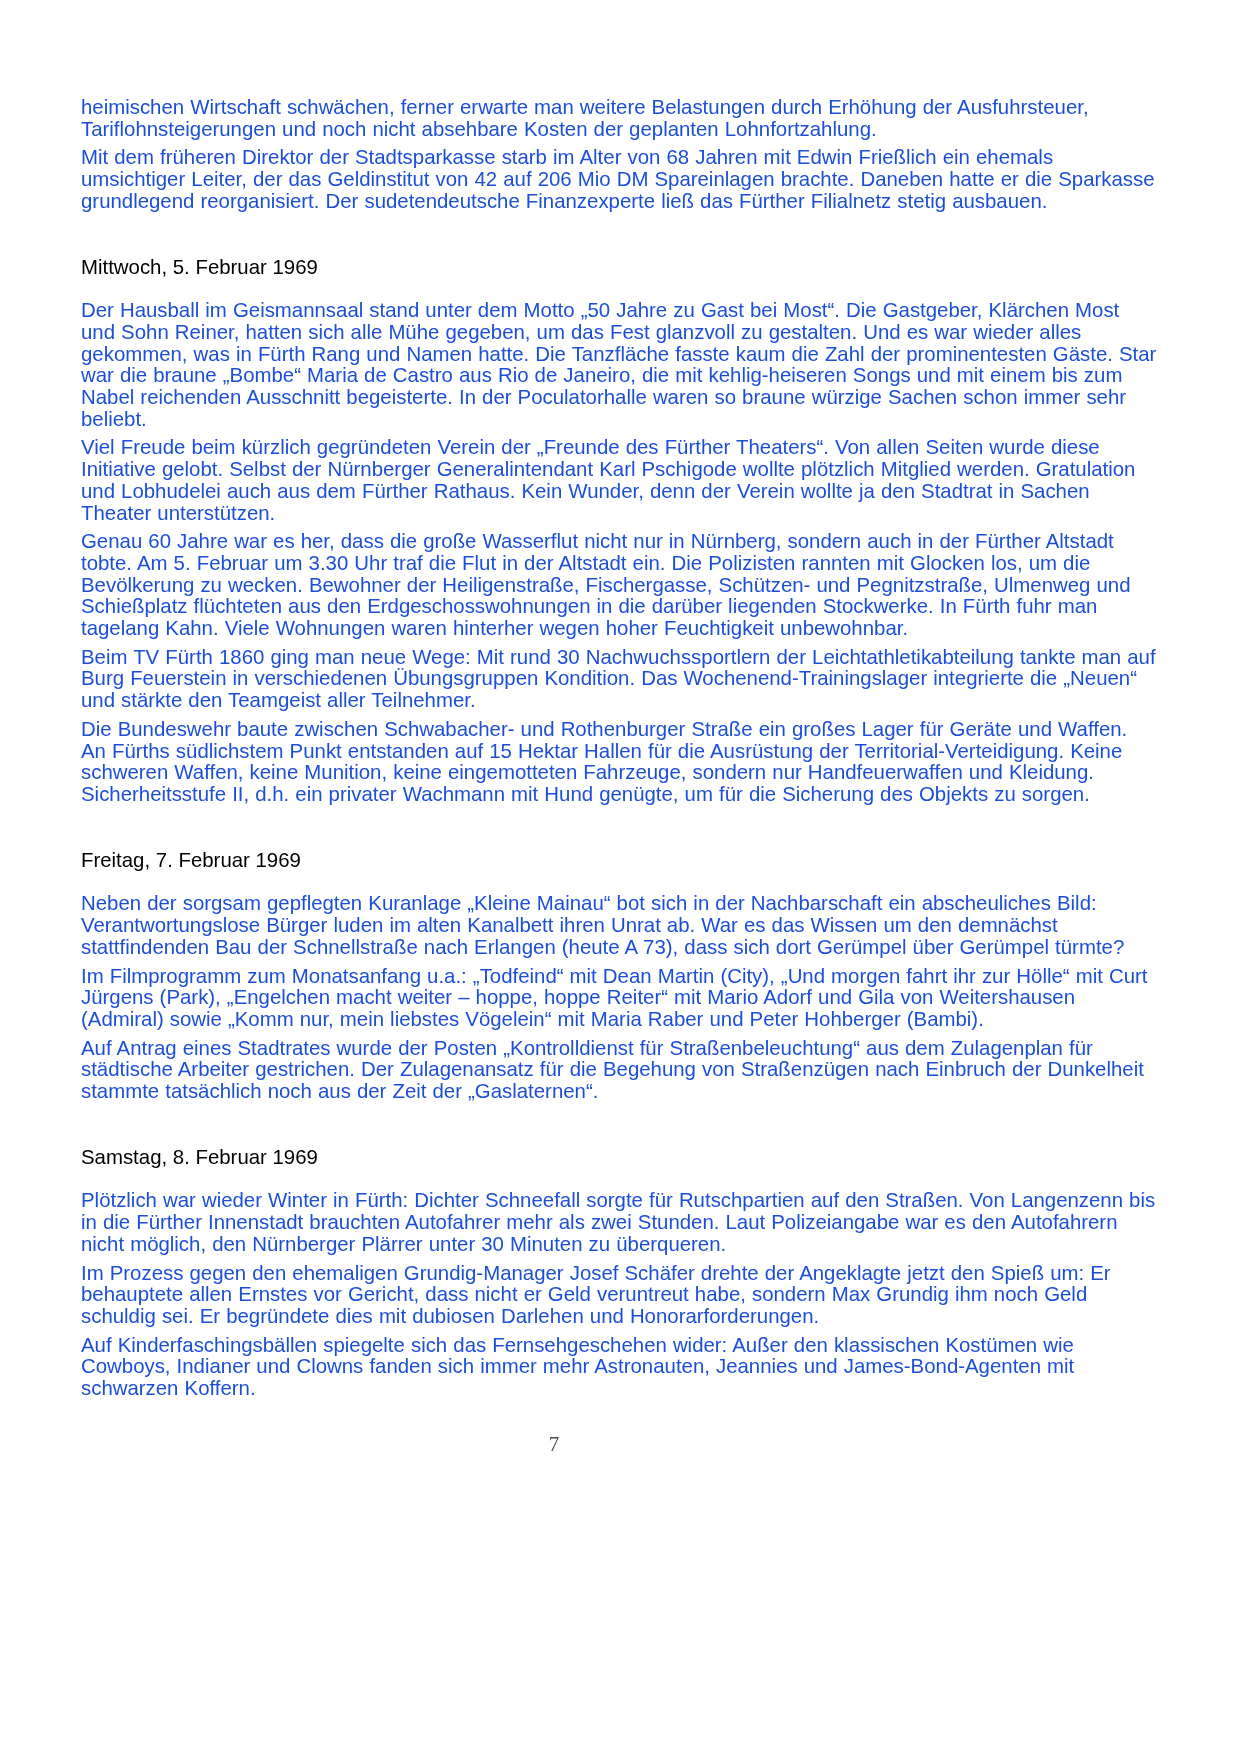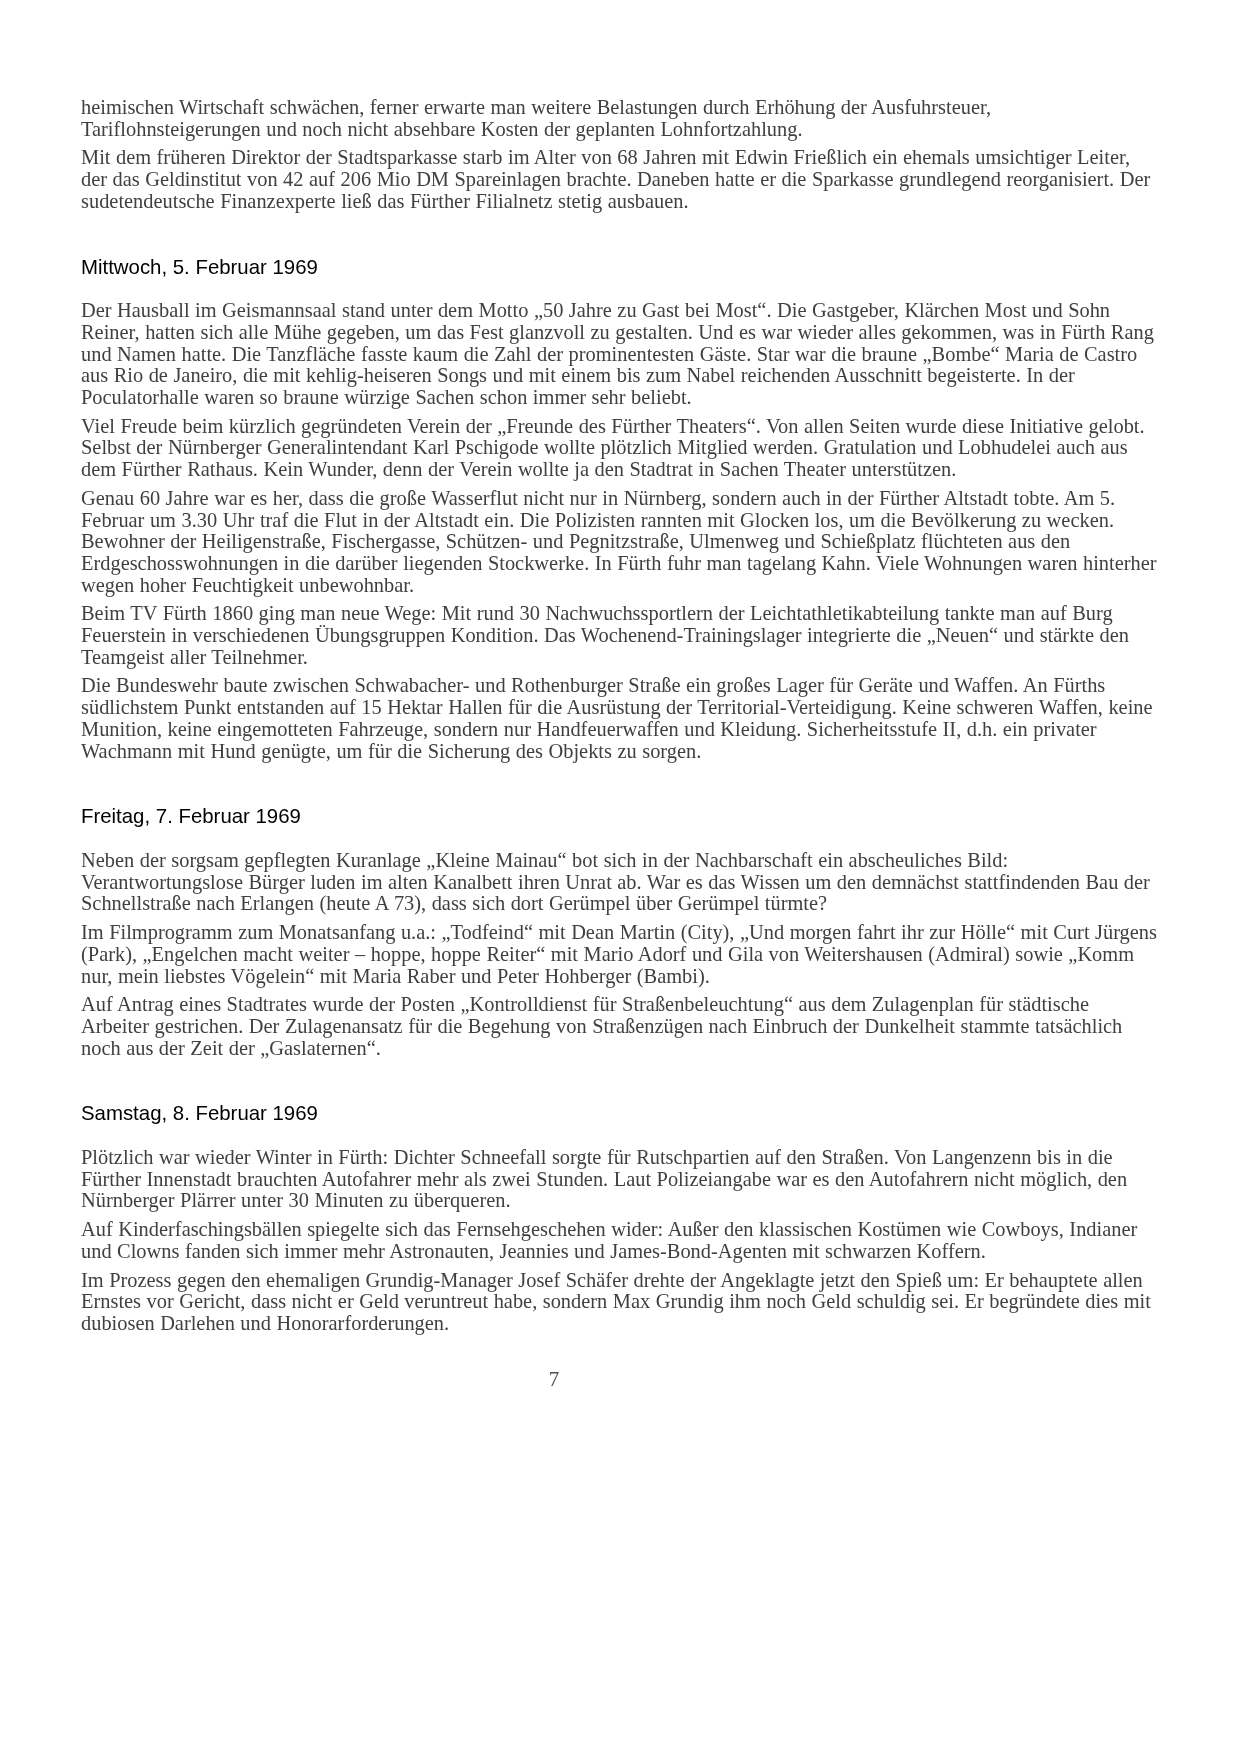--- a/index.html
+++ b/index.html
@@ -18,24 +18,24 @@
     width: 1239px;
     height: 1753px;
     padding: 97px 82px 0 81px;
     background: #ffffff;
   }
   #content {
     display: flex;
     flex-direction: column;
   }
   .para {
-    font-family: Liberation Serif, serif;
+    font-family: Liberation Sans, sans-serif;
     font-size: 20.4px;
     line-height: 21.7px;
-    color: #404040;
+    color: #1d4ed8;
     margin: 0 0 7px 0;
     text-align: left;
     word-spacing: 0.02em;
   }
   .heading {
     font-family: "Liberation Sans", "DejaVu Sans", sans-serif;
     font-size: 20.4px;
     line-height: 21.7px;
     font-weight: 400;
     color: #000000;
@@ -63,17 +63,17 @@
       <p class="para">Viel Freude beim kürzlich gegründeten Verein der „Freunde des Fürther Theaters“. Von allen Seiten wurde diese Initiative gelobt. Selbst der Nürnberger Generalintendant Karl Pschigode wollte plötzlich Mitglied werden. Gratulation und Lobhudelei auch aus dem Fürther Rathaus. Kein Wunder, denn der Verein wollte ja den Stadtrat in Sachen Theater unterstützen.</p>
       <p class="para">Genau 60 Jahre war es her, dass die große Wasserflut nicht nur in Nürnberg, sondern auch in der Fürther Altstadt tobte. Am 5. Februar um 3.30 Uhr traf die Flut in der Altstadt ein. Die Polizisten rannten mit Glocken los, um die Bevölkerung zu wecken. Bewohner der Heiligenstraße, Fischergasse, Schützen- und Pegnitzstraße, Ulmenweg und Schießplatz flüchteten aus den Erdgeschosswohnungen in die darüber liegenden Stockwerke. In Fürth fuhr man tagelang Kahn. Viele Wohnungen waren hinterher wegen hoher Feuchtigkeit unbewohnbar.</p>
       <p class="para">Beim TV Fürth 1860 ging man neue Wege: Mit rund 30 Nachwuchssportlern der Leichtathletikabteilung tankte man auf Burg Feuerstein in verschiedenen Übungsgruppen Kondition. Das Wochenend-Trainingslager integrierte die „Neuen“ und stärkte den Teamgeist aller Teilnehmer.</p>
       <p class="para">Die Bundeswehr baute zwischen Schwabacher- und Rothenburger Straße ein großes Lager für Geräte und Waffen. An Fürths südlichstem Punkt entstanden auf 15 Hektar Hallen für die Ausrüstung der Territorial-Verteidigung. Keine schweren Waffen, keine Munition, keine eingemotteten Fahrzeuge, sondern nur Handfeuerwaffen und Kleidung. Sicherheitsstufe II, d.h. ein privater Wachmann mit Hund genügte, um für die Sicherung des Objekts zu sorgen.</p>
       <h2 class="heading">Freitag, 7. Februar 1969</h2>
       <p class="para">Neben der sorgsam gepflegten Kuranlage „Kleine Mainau“ bot sich in der Nachbarschaft ein abscheuliches Bild: Verantwortungslose Bürger luden im alten Kanalbett ihren Unrat ab. War es das Wissen um den demnächst stattfindenden Bau der Schnellstraße nach Erlangen (heute A 73), dass sich dort Gerümpel über Gerümpel türmte?</p>
       <p class="para">Im Filmprogramm zum Monatsanfang u.a.: „Todfeind“ mit Dean Martin (City), „Und morgen fahrt ihr zur Hölle“ mit Curt Jürgens (Park), „Engelchen macht weiter – hoppe, hoppe Reiter“ mit Mario Adorf und Gila von Weitershausen (Admiral) sowie „Komm nur, mein liebstes Vögelein“ mit Maria Raber und Peter Hohberger (Bambi).</p>
       <p class="para">Auf Antrag eines Stadtrates wurde der Posten „Kontrolldienst für Straßenbeleuchtung“ aus dem Zulagenplan für städtische Arbeiter gestrichen. Der Zulagenansatz für die Begehung von Straßenzügen nach Einbruch der Dunkelheit stammte tatsächlich noch aus der Zeit der „Gaslaternen“.</p>
       <h2 class="heading">Samstag, 8. Februar 1969</h2>
       <p class="para">Plötzlich war wieder Winter in Fürth: Dichter Schneefall sorgte für Rutschpartien auf den Straßen. Von Langenzenn bis in die Fürther Innenstadt brauchten Autofahrer mehr als zwei Stunden. Laut Polizeiangabe war es den Autofahrern nicht möglich, den Nürnberger Plärrer unter 30 Minuten zu überqueren.</p>
+      <p class="para">Im Prozess gegen den ehemaligen Grundig-Manager Josef Schäfer drehte der Angeklagte jetzt den Spieß um: Er behauptete allen Ernstes vor Gericht, dass nicht er Geld veruntreut habe, sondern Max Grundig ihm noch Geld schuldig sei. Er begründete dies mit dubiosen Darlehen und Honorarforderungen.</p>
       <p class="para">Auf Kinderfaschingsbällen spiegelte sich das Fernsehgeschehen wider: Außer den klassischen Kostümen wie Cowboys, Indianer und Clowns fanden sich immer mehr Astronauten, Jeannies und James-Bond-Agenten mit schwarzen Koffern.</p>
-      <p class="para">Im Prozess gegen den ehemaligen Grundig-Manager Josef Schäfer drehte der Angeklagte jetzt den Spieß um: Er behauptete allen Ernstes vor Gericht, dass nicht er Geld veruntreut habe, sondern Max Grundig ihm noch Geld schuldig sei. Er begründete dies mit dubiosen Darlehen und Honorarforderungen.</p>
     </div>
   <div class="page-number">7</div>
 </div>
 
 </body></html>

